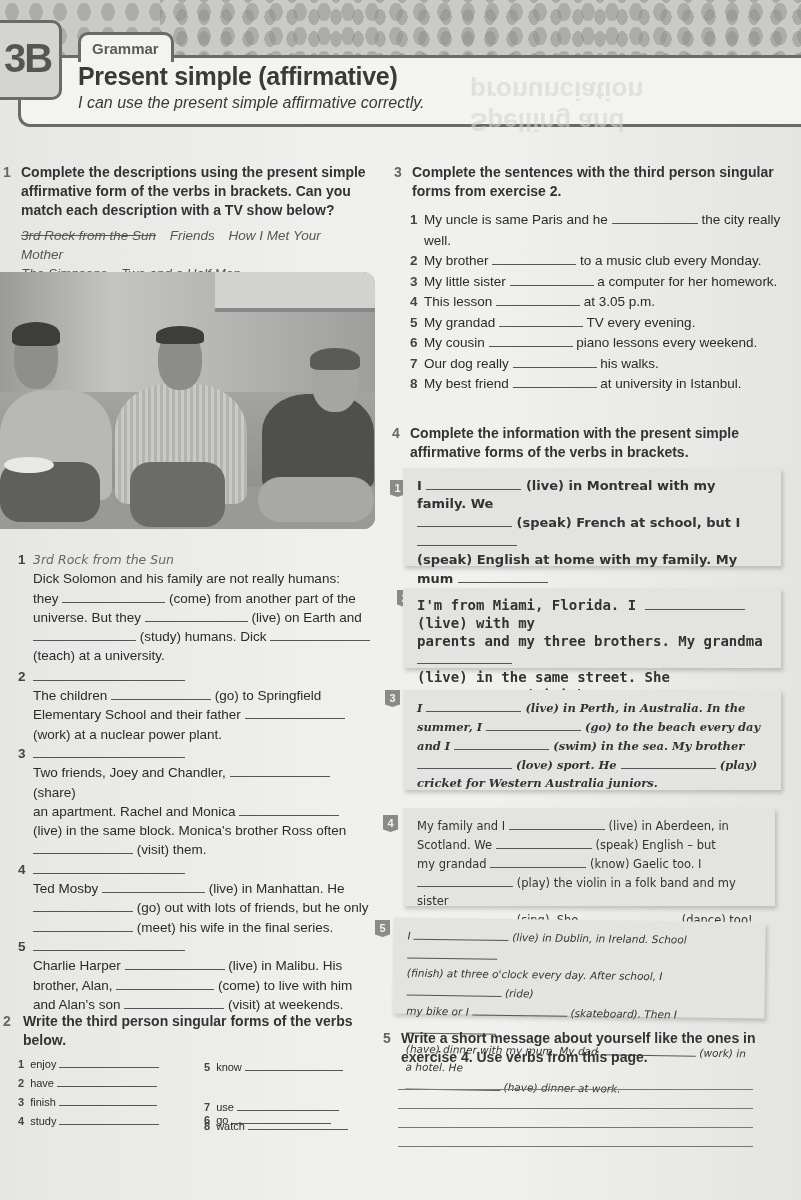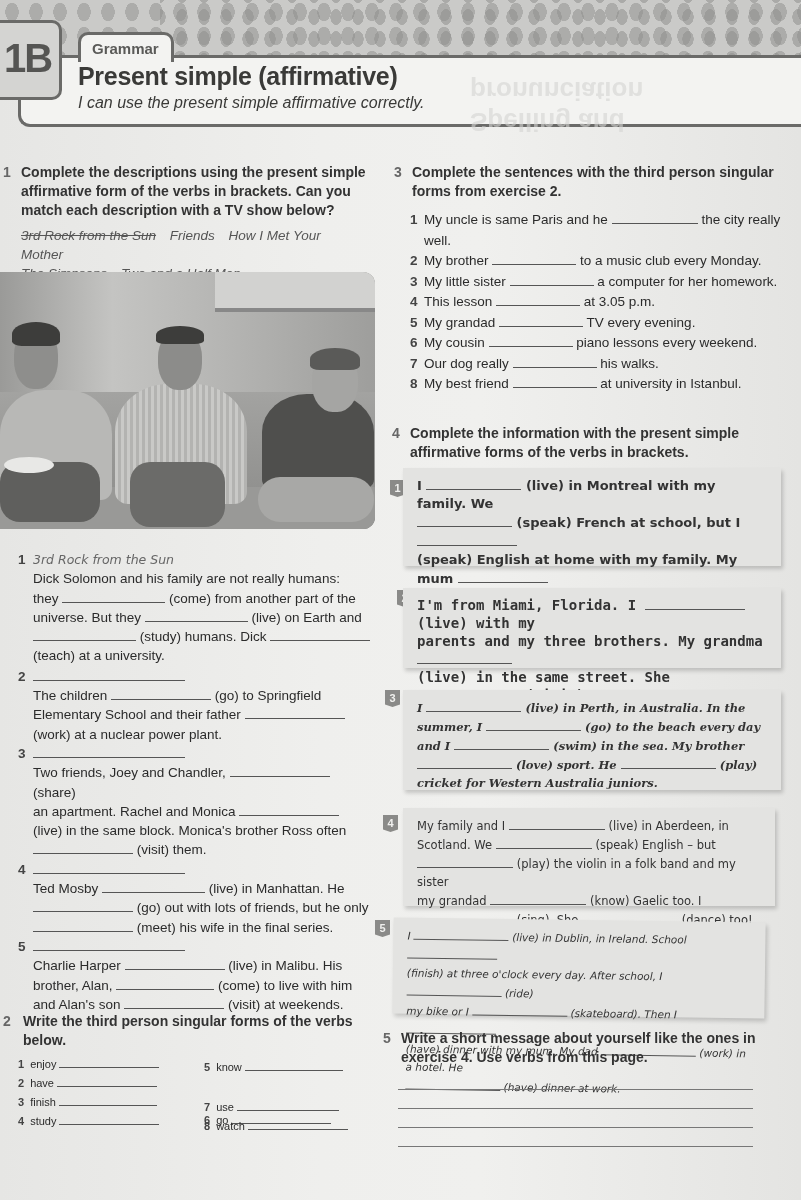--- a/index.html
+++ b/index.html
@@ -149,21 +149,21 @@
 </head>
 <body>
 
 <div class="page-bg"></div>
 
 <div class="pattern"></div>
 <div class="pattern2"></div>
 <div class="header-box"></div>
 <div class="grammar-tab"></div>
 <div class="unit-box"></div>
-<div class="unit-label">1B</div>
+<div class="unit-label">3B</div>
 <div class="grammar-label">Grammar</div>
 <div class="header-title">Present simple (affirmative)</div>
 <div class="header-sub">I can use the present simple affirmative correctly.</div>
 <div class="ghost-text">Spelling and pronunciation</div>
 
 <div class="col" style="left:3px; top:163px; width:370px;">
   <div class="ex-title">
     <span class="ex-num">1</span>
     <span>Complete the descriptions using the present simple affirmative form of the verbs in brackets. Can you match each description with a TV show below?</span>
   </div>
@@ -316,22 +316,22 @@
   <div>summer, I <span class="line" style="width:95px"></span> (go) to the beach every day</div>
   <div>and I <span class="line" style="width:95px"></span> (swim) in the sea. My brother</div>
   <div><span class="line" style="width:95px"></span> (love) sport. He <span class="line" style="width:95px"></span> (play)</div>
   <div>cricket for Western Australia juniors.</div>
 </div>
 
 <div class="badge" style="left:383px; top:815px;">4</div>
 <div class="card c4">
   <div>My family and I <span class="line" style="width:96px"></span> (live) in Aberdeen, in</div>
   <div>Scotland. We <span class="line" style="width:96px"></span> (speak) English – but</div>
+  <div>my grandad <span class="line" style="width:96px"></span> (know) Gaelic too. I</div>
   <div><span class="line" style="width:96px"></span> (play) the violin in a folk band and my sister</div>
-  <div>my grandad <span class="line" style="width:96px"></span> (know) Gaelic too. I</div>
   <div><span class="line" style="width:96px"></span> (sing). She <span class="line" style="width:96px"></span> (dance) too!</div>
 </div>
 
 <div class="badge" style="left:375px; top:920px;">5</div>
 <div class="card c5">
   <div>I <span class="line" style="width:95px"></span> (live) in Dublin, in Ireland. School <span class="line" style="width:90px"></span></div>
   <div>(finish) at three o'clock every day. After school, I <span class="line" style="width:95px"></span> (ride)</div>
   <div>my bike or I <span class="line" style="width:95px"></span> (skateboard). Then I <span class="line" style="width:90px"></span></div>
   <div>(have) dinner with my mum. My dad <span class="line" style="width:95px"></span> (work) in a hotel. He</div>
   <div><span class="line" style="width:95px"></span> (have) dinner at work.</div>

